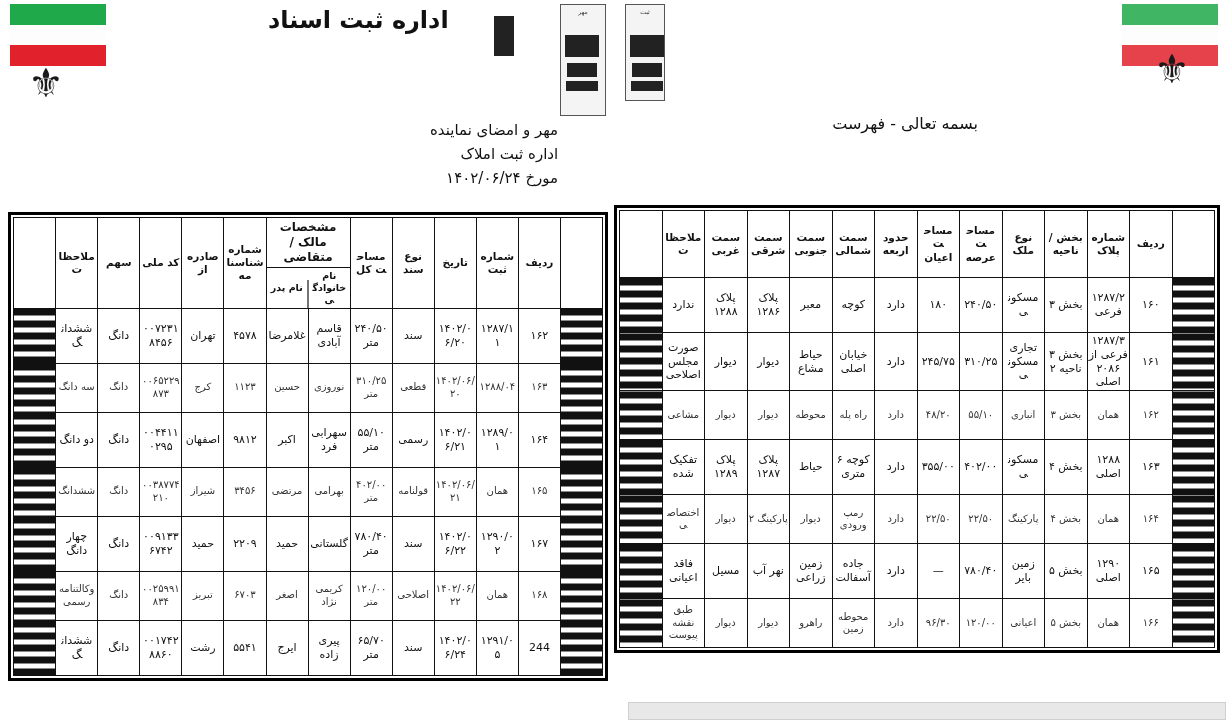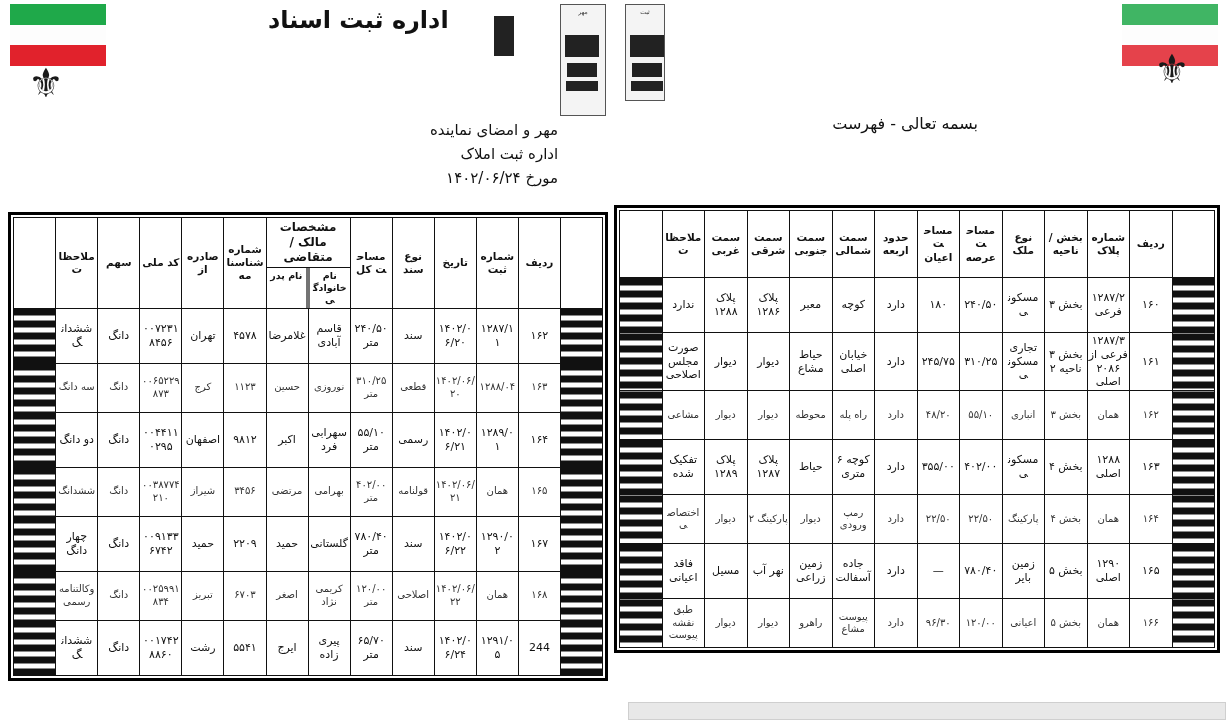--- a/index.html
+++ b/index.html
@@ -70,21 +70,21 @@
   tbody tr.alt td{height:46px;font-size:10px;color:#333;}
   td.sidetick{width:12px;padding:0;background:
      repeating-linear-gradient(to bottom,#111 0 7px,#fff 7px 12px);}
   .num{font-size:11px;direction:ltr;}
   .grp{font-weight:bold;font-size:12px;}
   .sub{font-size:9.5px;}
   .hdr-split{padding:0;}
   .hdr-split .top{border-bottom:1px solid #111;padding:2px 0;}
   .hdr-split .row{display:flex;}
   .hdr-split .row > div{flex:1;padding:2px 0;}
-  .hdr-split .row > div + div{border-right:4px solid #737373;}
+  .hdr-split .row > div + div{border-right:2px solid #737373;margin-top:12px;}
 
   .footer-bar{position:absolute;left:628px;bottom:4px;width:596px;height:16px;background:#e8e8e8;border:1px solid #cfcfcf;}
 </style>
 </head>
 <body>
 
 <div class="page">
 
   <div class="header">
 
@@ -251,21 +251,21 @@
             </tr>
             <tr class="alt">
               <td class="sidetick"></td>
               <td class="num">۱۶۶</td>
               <td class="num">همان</td>
               <td>بخش ۵</td>
               <td>اعیانی</td>
               <td>۱۲۰/۰۰</td>
               <td>۹۶/۳۰</td>
               <td>دارد</td>
-              <td>پیوست مشاع</td>
+              <td>محوطه زمین</td>
               <td>راهرو</td>
               <td>دیوار</td>
               <td>دیوار</td>
               <td>طبق نقشه پیوست</td>
               <td class="sidetick"></td>
             </tr>
           </tbody>
       </table>
     </div>
   </div>

